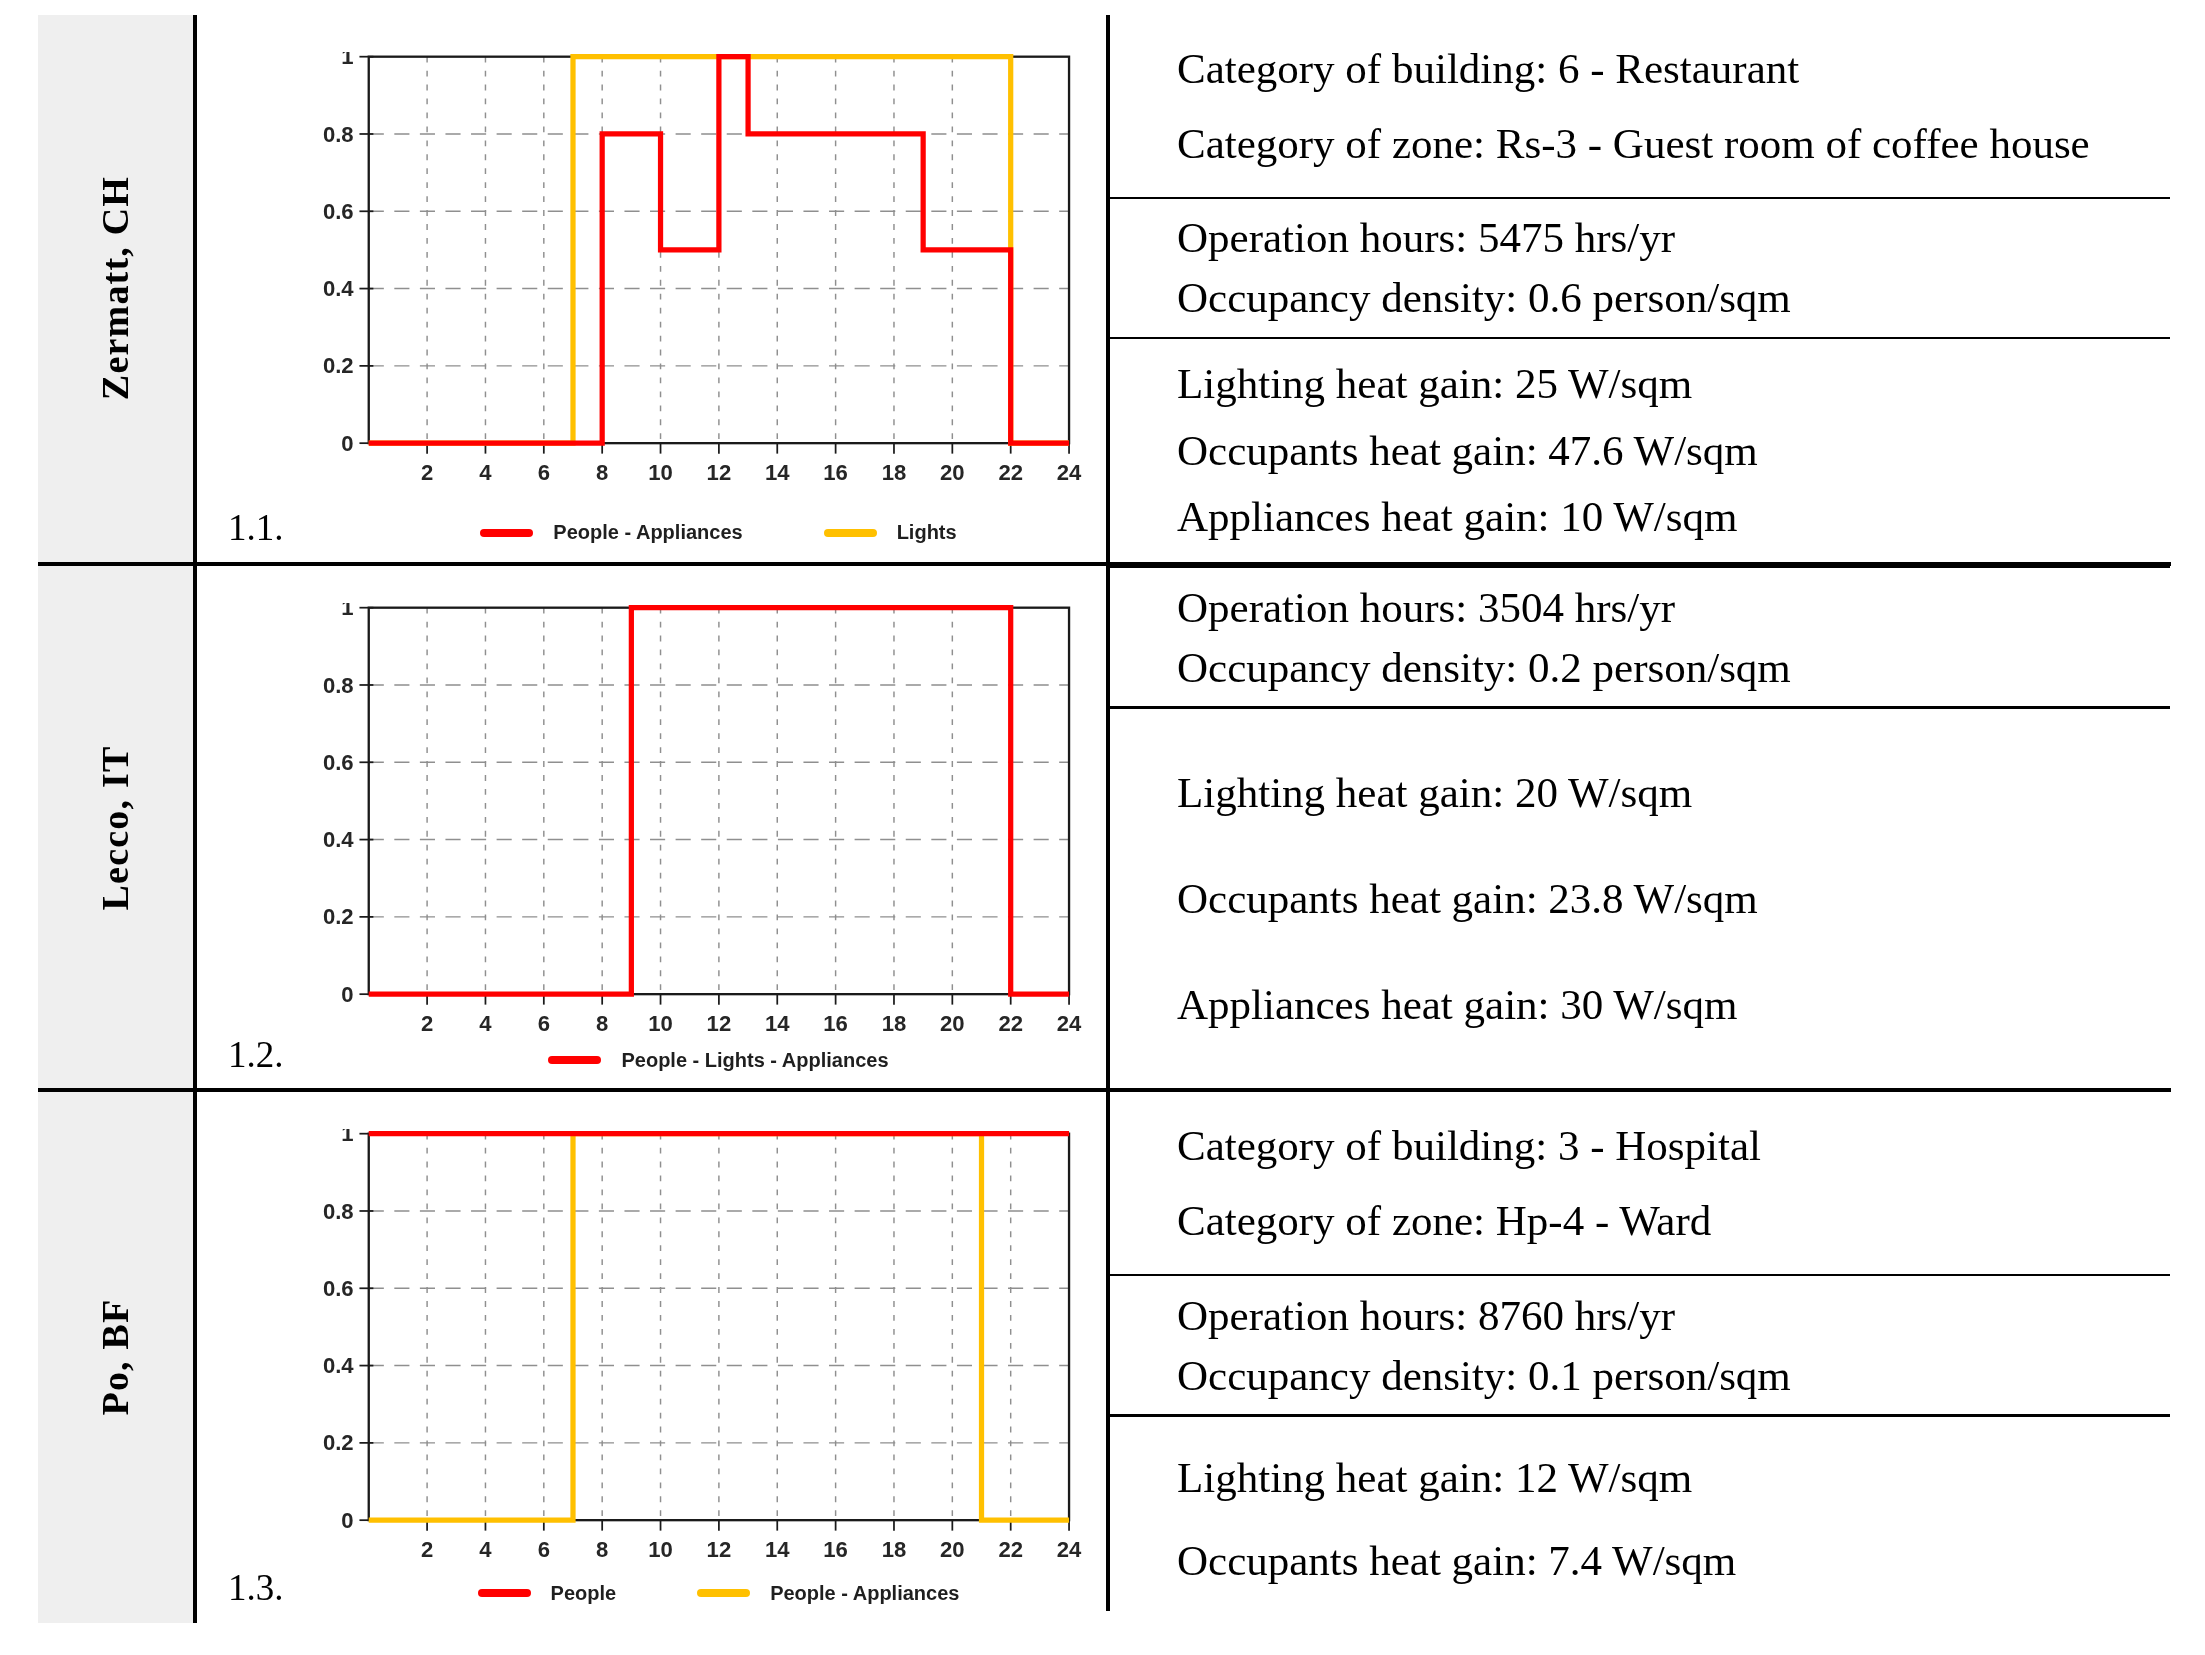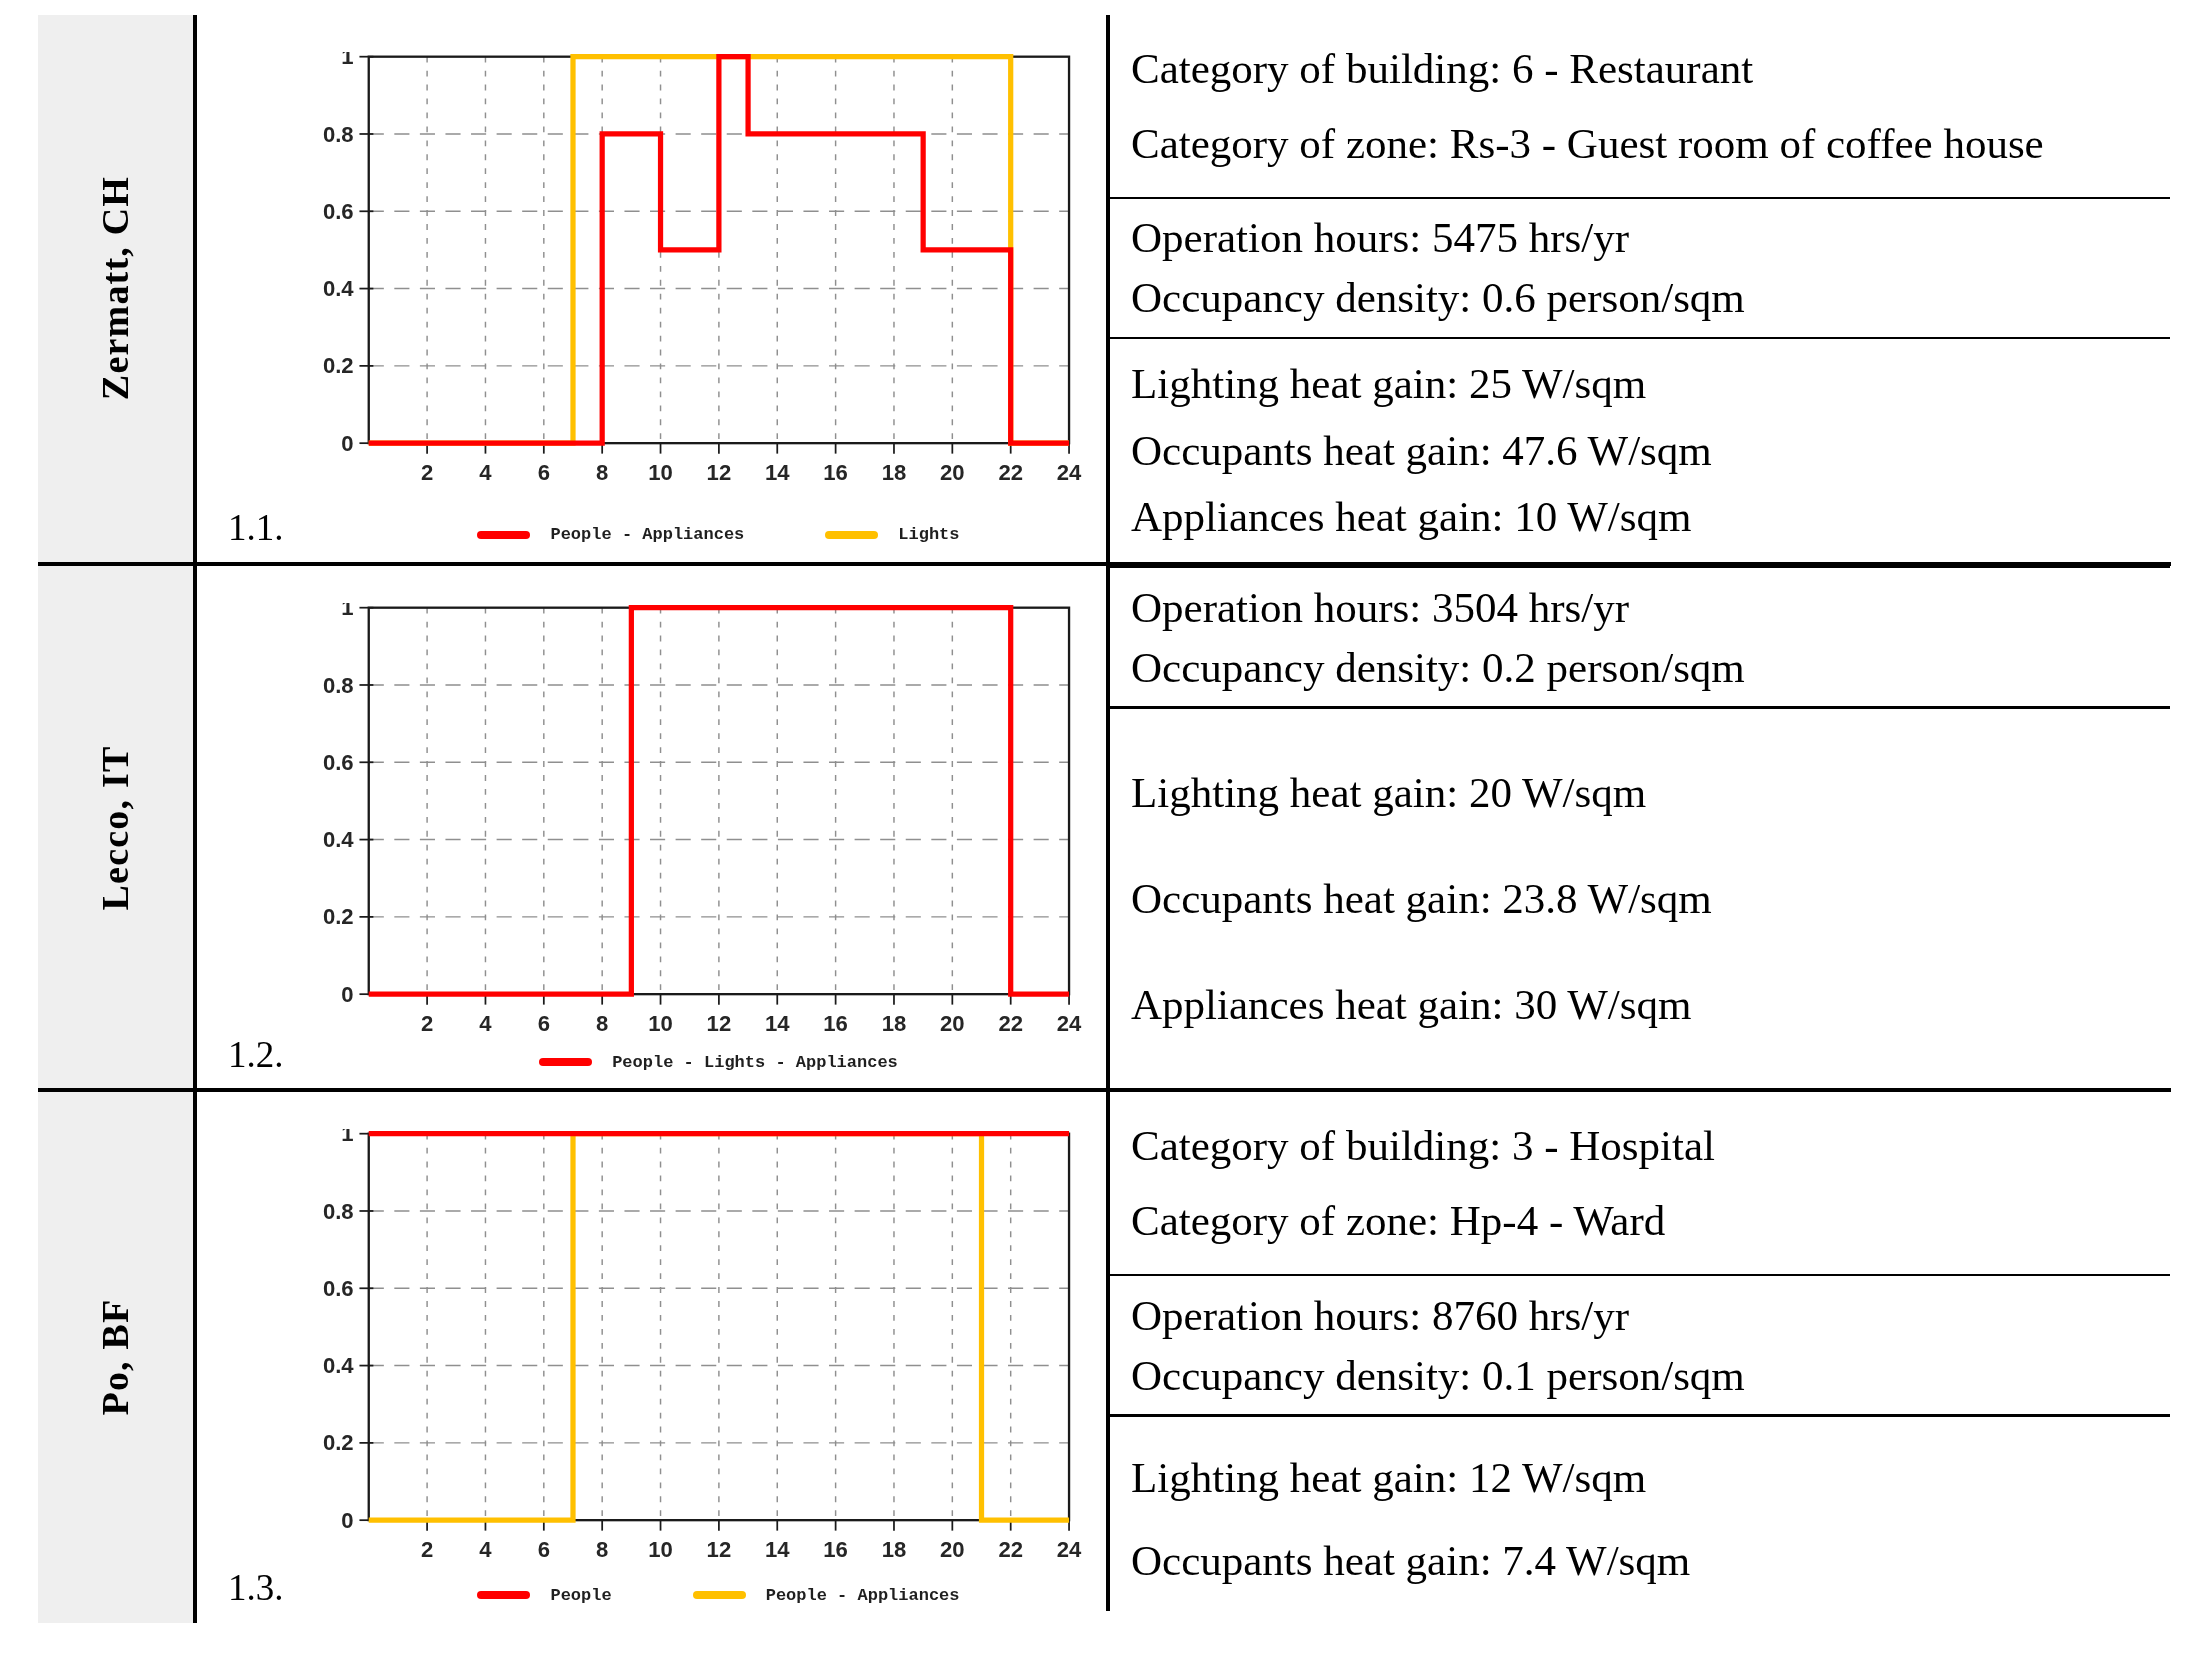--- a/index.html
+++ b/index.html
@@ -21,25 +21,25 @@
   .row.r3{top:1092px;height:530px;}
 
   .side-cell{position:absolute;left:38px;top:0;width:155px;height:100%;display:flex;align-items:center;justify-content:center;}
   .side-label{transform:rotate(-90deg);white-space:nowrap;font-weight:bold;font-size:38px;letter-spacing:1.2px;font-family:"Liberation Serif",serif;}
 
   .chart-cell{position:absolute;left:198px;top:0;width:909px;height:100%;}
   .chart-host{position:absolute;left:101px;top:37px;width:784px;height:447px;}
   .legend{position:absolute;left:170px;bottom:17.4px;width:701px;display:flex;justify-content:center;align-items:center;gap:81px;}
   .legend-item{display:flex;align-items:center;gap:20px;}
   .swatch{display:inline-block;width:53px;height:8.1px;border-radius:4.1px;}
-  .legend-label{font-family:Liberation Mono, monospace;font-weight:bold;font-size:17px;color:#1f1f1f;white-space:nowrap;}
+  .legend-label{font-family:Liberation Sans, sans-serif;font-weight:bold;font-size:20px;color:#1f1f1f;white-space:nowrap;}
   .fig-num{position:absolute;left:30px;bottom:12.8px;font-size:37px;font-family:"Liberation Serif",serif;}
 
   .info-cell{position:absolute;left:1110px;top:0;width:1060px;height:100%;display:flex;flex-direction:column;}
-  .info-group{display:flex;flex-direction:column;justify-content:space-evenly;padding-left:21px;box-sizing:border-box;}
+  .info-group{display:flex;flex-direction:column;justify-content:space-evenly;padding-left:21px;box-sizing:border-box;margin-left:46px;}
   .info-group.g1{height:182px;}
   .info-group.g2{height:138px;}
   .info-group.g3{flex:1;}
   .info-line{margin:0;font-size:43px;line-height:1;white-space:nowrap;font-family:"Liberation Serif",serif;}
   .hdiv{height:2.3px;background:#000;width:100%;}
 
   svg text{font-family:"Liberation Sans",sans-serif;font-weight:bold;}
 </style>
 </head>
 <body>

